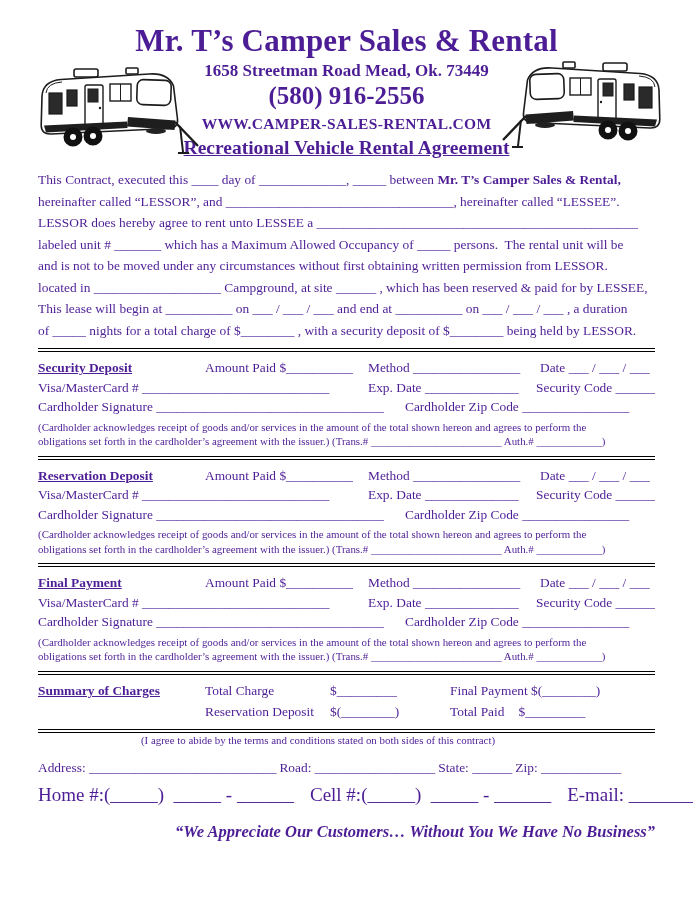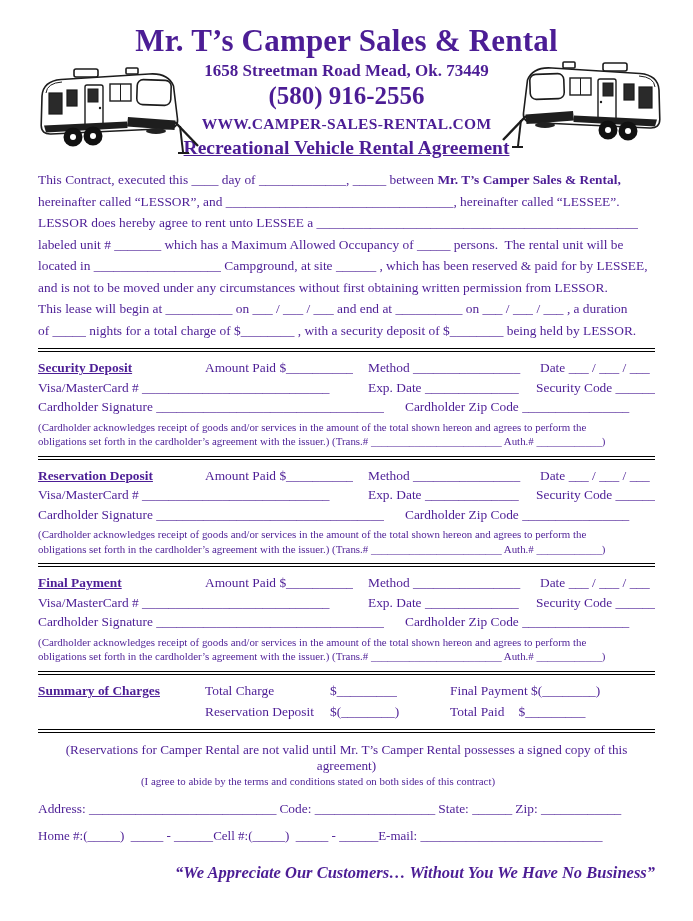--- a/index.html
+++ b/index.html
@@ -40,21 +40,21 @@
   .sumrow{display:grid;grid-template-columns:167px 125px 120px 1fr;font-size:13.4px;line-height:19.5px;margin-top:2px;}
   .sumrow span{white-space:pre;}
   .sumrow .pair span{display:inline-block;}
   .sumrow .gap{margin-left:14px;}
   .note-center{font-size:13.2px;margin-top:9px;text-align:center;}
   .sigrow{display:flex;justify-content:space-between;font-size:13.4px;line-height:20px;margin-top:11px;}
   .sigrow span{white-space:pre;}
   .subnote{font-size:10.9px;line-height:14px;text-align:center;width:560px;}
   .addr-row{display:flex;gap:3px;font-size:13.4px;line-height:20px;margin-top:11px;}
   .addr-row span{white-space:pre;}
-  .contact-row{display:flex;font-size:13px;line-height:20px;margin-top:7px;}
+  .contact-row{display:flex;gap:16px;font-size:19px;line-height:20px;margin-top:7px;}
   .contact-row span{white-space:pre;}
   .footer{font-size:16.5px;font-weight:bold;font-style:italic;text-align:right;margin-top:15px;line-height:23px;}
 </style>
 </head>
 <body>
 
 <div class="page">
 
   <div class="camper camper-left">
     <svg viewBox="0 0 178 100" width="178" height="100" fill="none" stroke="#1c1c1c" stroke-width="1.6">
@@ -114,22 +114,22 @@
   <div class="center hdr-addr">1658 Streetman Road Mead, Ok. 73449</div>
   <div class="center hdr-phone">(580) 916-2556</div>
   <div class="center hdr-site">WWW.CAMPER-SALES-RENTAL.COM</div>
   <div class="center hdr-doc"><span>Recreational Vehicle Rental Agreement</span></div>
 
   <div class="intro">
     <div><span>This Contract, executed this ____ day of _____________, _____ between </span><span class="b">Mr. T’s Camper Sales &amp; Rental,</span></div>
     <div>hereinafter called “LESSOR”, and __________________________________, hereinafter called “LESSEE”.</div>
     <div>LESSOR does hereby agree to rent unto LESSEE a ________________________________________________</div>
     <div>labeled unit # _______ which has a Maximum Allowed Occupancy of _____ persons.  The rental unit will be</div>
+    <div>and is not to be moved under any circumstances without first obtaining written permission from LESSOR.</div>
     <div>located in ___________________ Campground, at site ______ , which has been reserved &amp; paid for by LESSEE,</div>
-    <div>and is not to be moved under any circumstances without first obtaining written permission from LESSOR.</div>
     <div>This lease will begin at __________ on ___ / ___ / ___ and end at __________ on ___ / ___ / ___ , a duration</div>
     <div>of _____ nights for a total charge of $________ , with a security deposit of $________ being held by LESSOR.</div>
   </div>
 
   <div class="divider"></div>
   <div>
     <div class="srow srow1">
       <span class="sec-title">Security Deposit</span>
       <span>Amount Paid $__________</span>
       <span>Method ________________</span>
@@ -200,27 +200,26 @@
     </div>
     <div class="sumrow">
       <span></span>
       <span>Reservation Deposit</span>
       <span>$(________)</span>
       <span class="pair"><span>Total Paid</span><span class="gap">$_________</span></span>
     </div>
   </div>
   <div class="divider"></div>
 
-  <div class="note-center">(Reservations for Camper Rental are not valid until Mr. T’s Camper Rental possesses a signed copy of this agreement)</div>
 
   <div class="subnote">(I agree to abide by the terms and conditions stated on both sides of this contract)</div>
 
   <div class="addr-row">
     <span>Address: ____________________________</span>
-    <span>Code: __________________</span>
+    <span>Road: __________________</span>
     <span>State: ______</span>
     <span>Zip: ____________</span>
   </div>
 
   <div class="contact-row">
     <span>Home #:(_____)  _____ - ______</span>
     <span>Cell #:(_____)  _____ - ______</span>
     <span>E-mail: ____________________________</span>
   </div>
 

